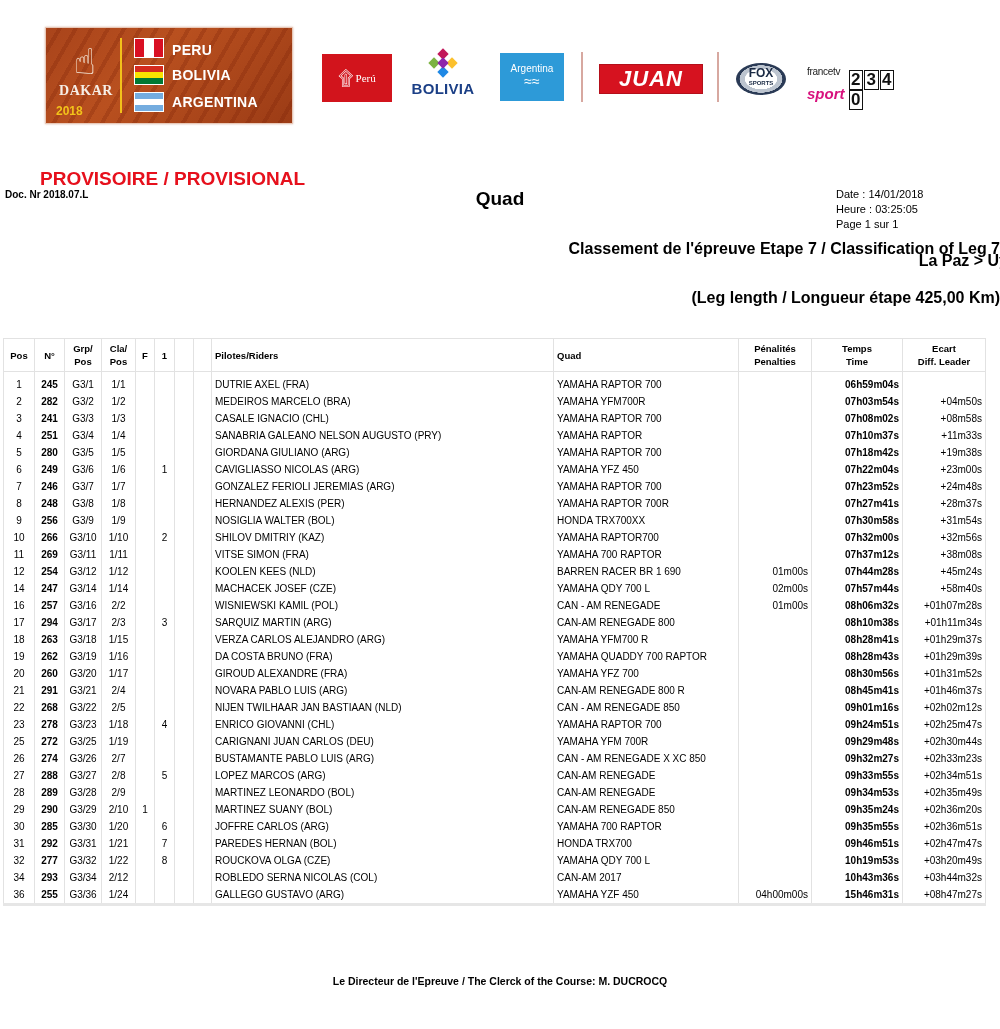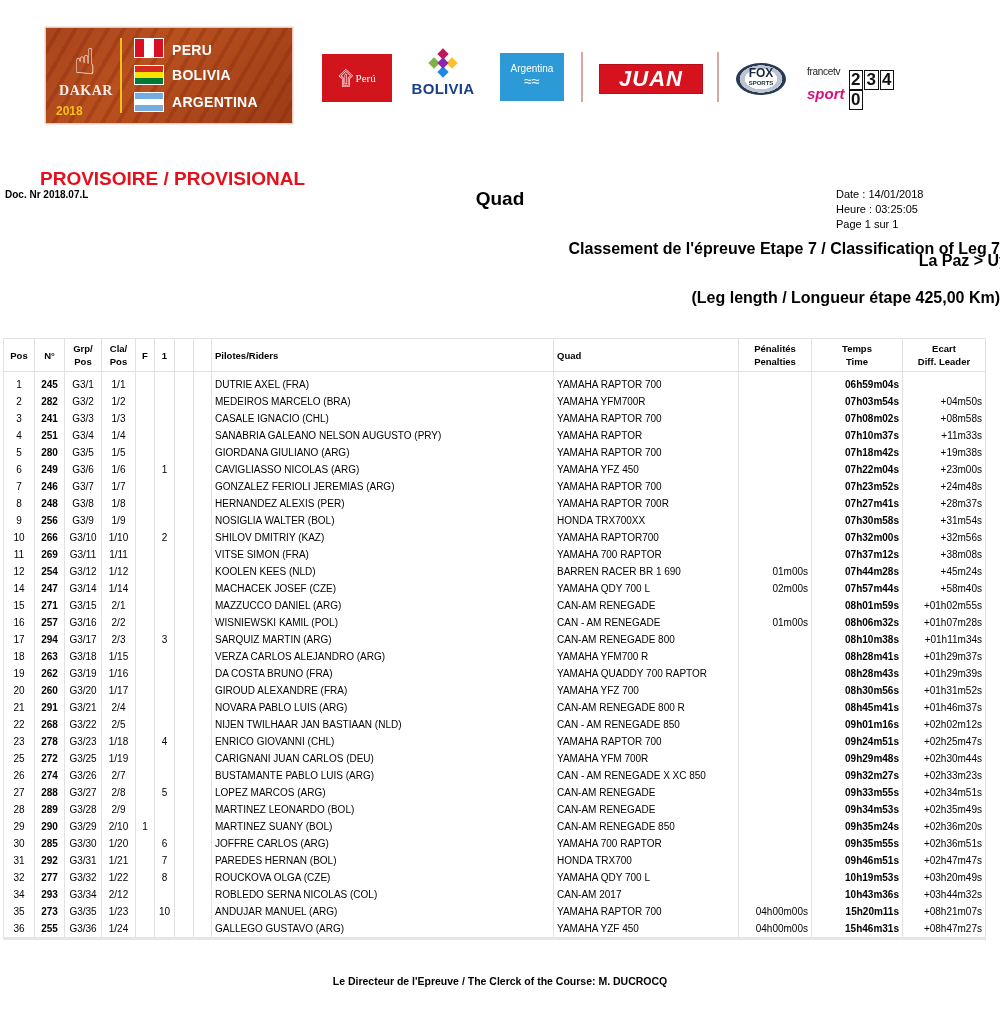--- a/index.html
+++ b/index.html
@@ -374,35 +374,20 @@
         <td class="c"></td>
         <td></td>
         <td></td>
         <td class="l">MACHACEK JOSEF (CZE)</td>
         <td class="l">YAMAHA QDY 700 L</td>
         <td class="r">02m00s</td>
         <td class="r b">07h57m44s</td>
         <td class="r">+58m40s</td>
       </tr>
       <tr>
-        <td class="c">15</td>
-        <td class="c b">271</td>
-        <td class="c">G3/15</td>
-        <td class="c">2/1</td>
-        <td class="c"></td>
-        <td class="c"></td>
-        <td></td>
-        <td></td>
-        <td class="l">MAZZUCCO DANIEL (ARG)</td>
-        <td class="l">CAN-AM RENEGADE</td>
-        <td class="r"></td>
-        <td class="r b">08h01m59s</td>
-        <td class="r">+01h02m55s</td>
-      </tr>
-      <tr>
         <td class="c">16</td>
         <td class="c b">257</td>
         <td class="c">G3/16</td>
         <td class="c">2/2</td>
         <td class="c"></td>
         <td class="c"></td>
         <td></td>
         <td></td>
         <td class="l">WISNIEWSKI KAMIL (POL)</td>
         <td class="l">CAN - AM RENEGADE</td>
@@ -644,35 +629,20 @@
         <td class="c"></td>
         <td></td>
         <td></td>
         <td class="l">ROBLEDO SERNA NICOLAS (COL)</td>
         <td class="l">CAN-AM 2017</td>
         <td class="r"></td>
         <td class="r b">10h43m36s</td>
         <td class="r">+03h44m32s</td>
       </tr>
       <tr>
-        <td class="c">35</td>
-        <td class="c b">273</td>
-        <td class="c">G3/35</td>
-        <td class="c">1/23</td>
-        <td class="c"></td>
-        <td class="c">10</td>
-        <td></td>
-        <td></td>
-        <td class="l">ANDUJAR MANUEL (ARG)</td>
-        <td class="l">YAMAHA RAPTOR 700</td>
-        <td class="r">04h00m00s</td>
-        <td class="r b">15h20m11s</td>
-        <td class="r">+08h21m07s</td>
-      </tr>
-      <tr>
         <td class="c">36</td>
         <td class="c b">255</td>
         <td class="c">G3/36</td>
         <td class="c">1/24</td>
         <td class="c"></td>
         <td class="c"></td>
         <td></td>
         <td></td>
         <td class="l">GALLEGO GUSTAVO (ARG)</td>
         <td class="l">YAMAHA YZF 450</td>

